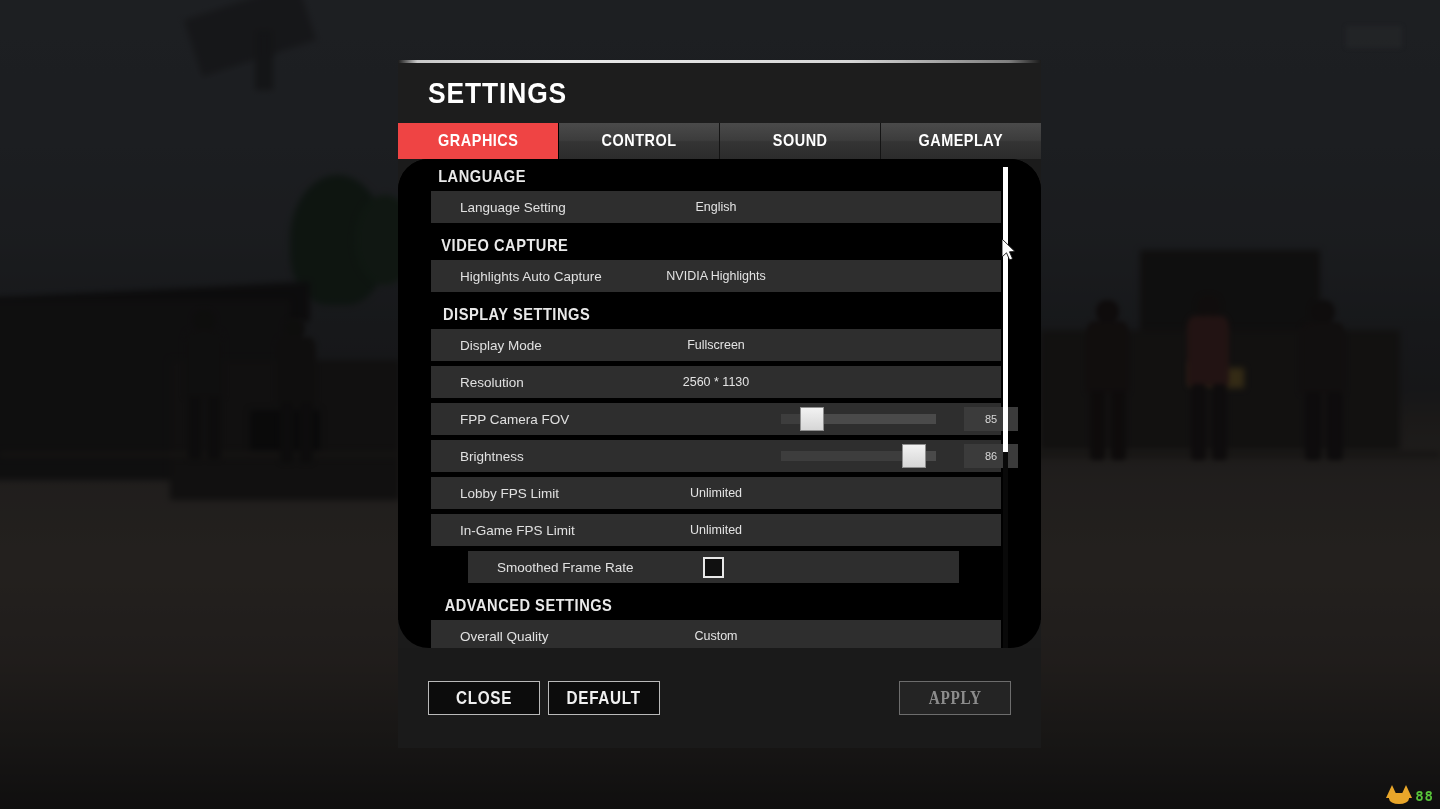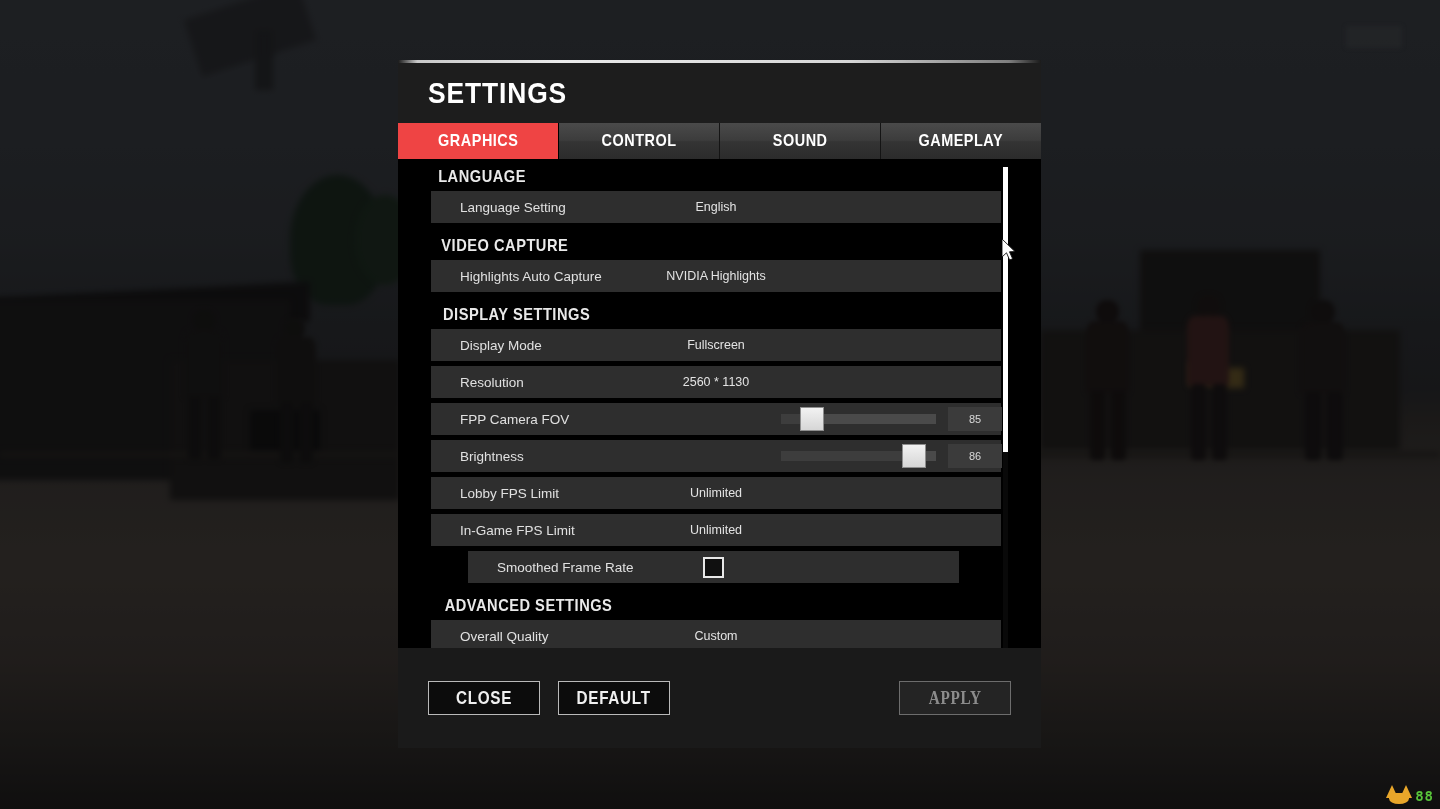--- a/index.html
+++ b/index.html
@@ -192,20 +192,21 @@
     background: #ef4444;
     border-right: 1px solid #000;
   }
 
   
   #content-wrap {
     position: relative;
     flex: 1 1 auto;
     background: #000000;
     overflow: hidden;
+    border-radius: 31px;
   }
   #content {
     position: absolute;
     left: 0; top: 0; right: 0; bottom: 0;
     padding: 0;
     overflow: hidden;
   }
 
   .section-header {
     color: #e9e9e9;
@@ -246,21 +247,21 @@
     color: #e3e3e3;
     font-size: 12.5px;
     pointer-events: none;
   }
 
   
   .slider-zone {
     position: absolute;
     left: 350px;
     top: 0; bottom: 0;
-    display: flex; align-items: center;
+    display: flex; align-items: center; gap: 16px;
   }
   .slider-track {
     position: relative;
     width: 155px; height: 10px;
     background: #4a4a4a;
   }
   .slider-fill {
     position: absolute; left: 0; top: 0; bottom: 0;
     background: #3d3d3d;
   }
@@ -335,21 +336,21 @@
     letter-spacing: 0.8px;
     font-family: "Liberation Sans Narrow", "Liberation Sans", sans-serif;
     cursor: pointer;
     user-select: none;
   }
   .btn span { transform: scaleX(0.85); display: inline-block; }
   .btn-close, .btn-default {
     background: #0c0c0c;
     border: 1px solid #b9b9b9;
     color: #f0f0f0;
-    margin-right: 18px;
+    margin-right: 8px;
   }
   .btn-apply {
     background: #242424;
     border: 1px solid #6d6d6d;
     color: #8c8c8c;
     margin-left: auto;
     font-family: Liberation Serif, serif;
   }
 </style>
 </head>

